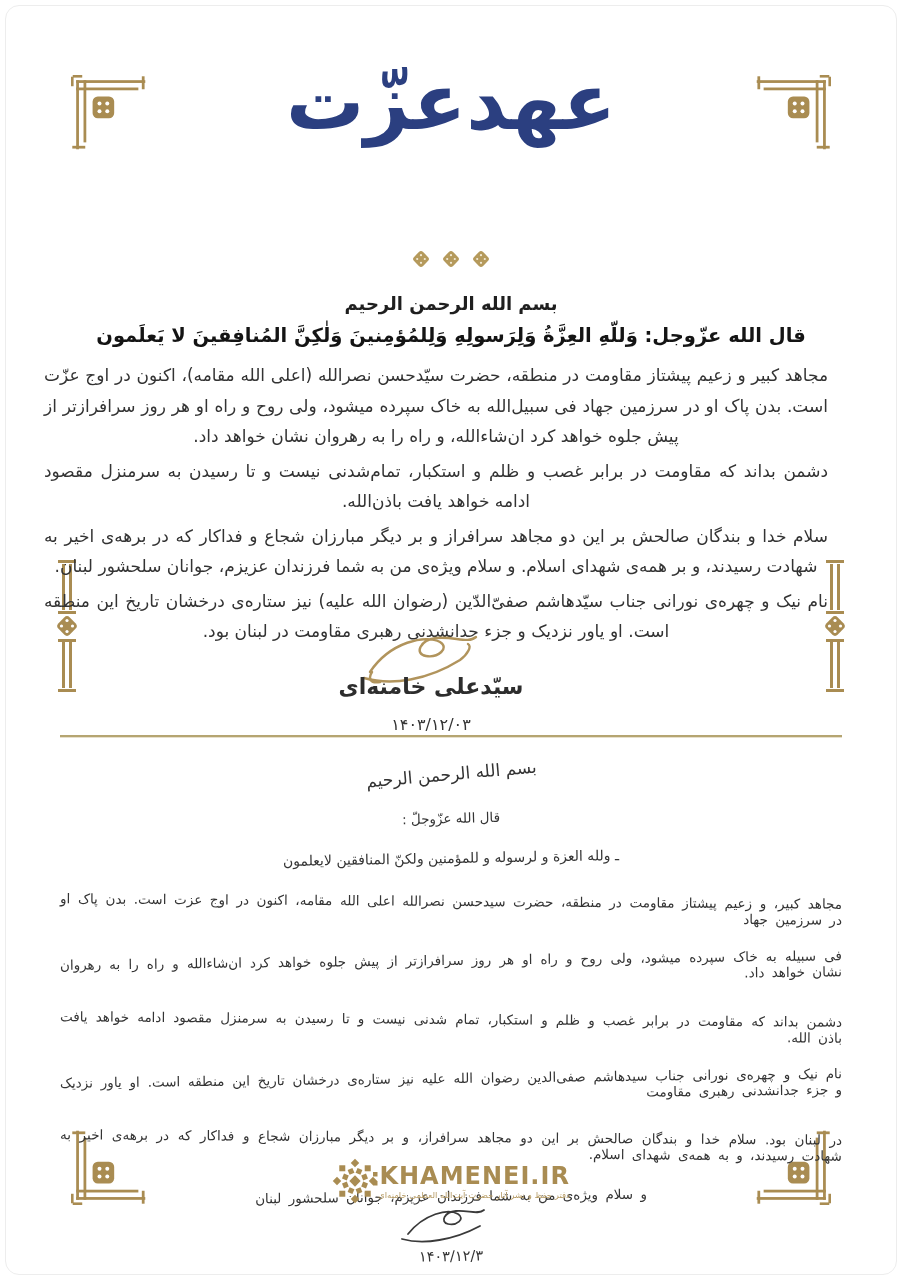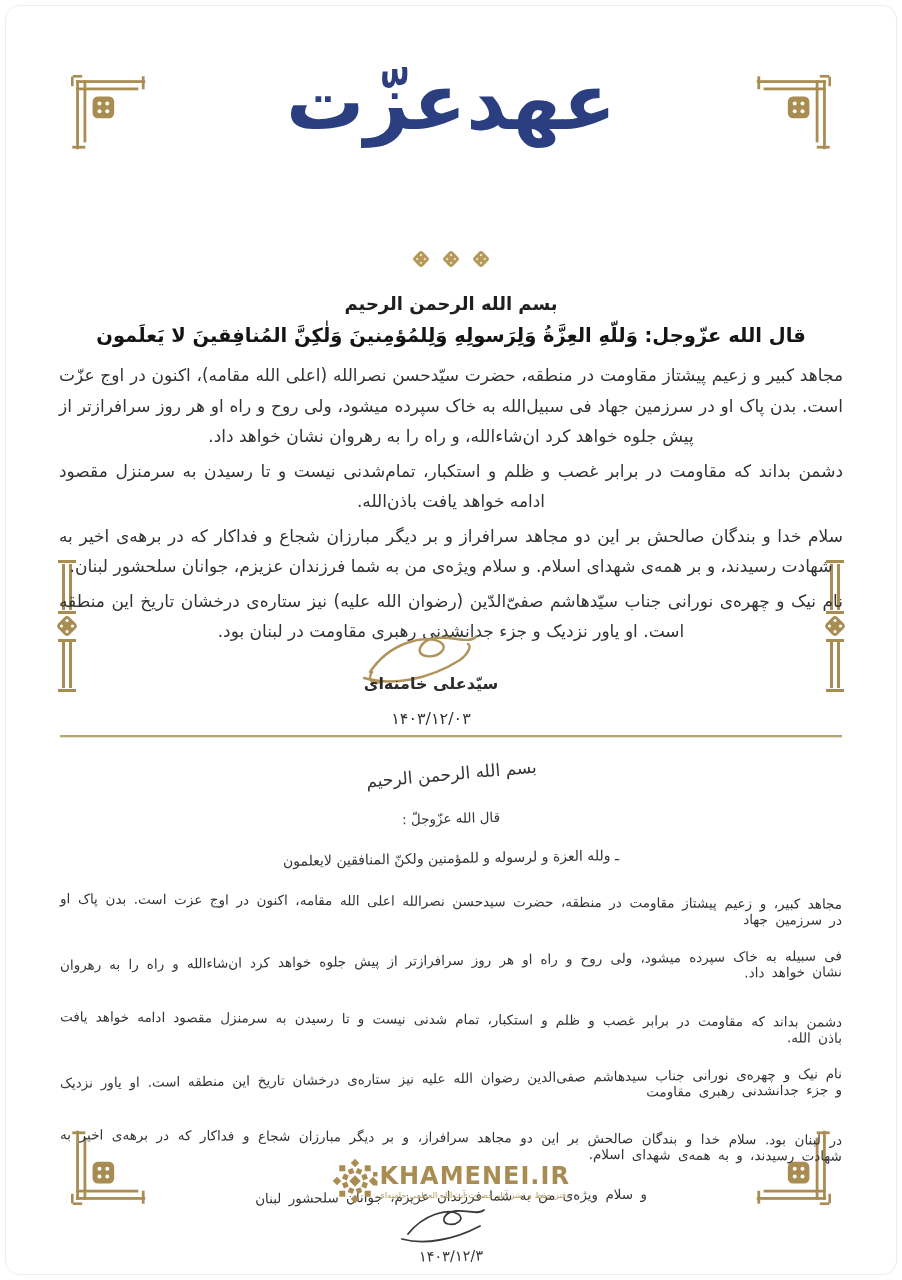--- a/index.html
+++ b/index.html
@@ -47,35 +47,35 @@
     position:absolute;top:293px;left:0;right:0;
     text-align:center;direction:rtl;
     color:#1f1f1f;font-weight:bold;font-size:18px;
   }
   .quran{
     position:absolute;top:324px;left:0;right:0;
     text-align:center;direction:rtl;
     color:#141414;font-weight:bold;font-size:19.5px;
   }
   .body-text{
-    position:absolute;top:360px;left:59px;width:784px;
+    position:absolute;top:360px;left:44px;width:784px;
     direction:rtl;color:#333;font-size:17px;line-height:30.5px;
   }
   .body-text p{
     margin:0 0 4px 0;
     text-align:justify;text-align-last:center;
   }
   
   .signature{
     position:absolute;top:632px;left:0;right:0;
     display:flex;flex-direction:column;align-items:center;
     transform:translateX(-20px);
   }
   .signature .flourish{width:150px;height:52px;margin-bottom:-10px;}
-  .signer-name{direction:rtl;color:#2d2d2d;font-weight:bold;font-size:16px;}
+  .signer-name{direction:rtl;color:#2d2d2d;font-weight:bold;font-size:22px;}
   .sign-date{direction:rtl;color:#333;font-size:16px;margin-top:16px;letter-spacing:1px;}
   
   .divider{
     position:absolute;top:735px;left:60px;right:60px;height:0;
     border-top:2px solid #b5a571;border-bottom:1px solid #e7e0cc;
   }
   
   .handwritten{
     position:absolute;top:758px;left:60px;width:782px;
     direction:rtl;color:#343434;

